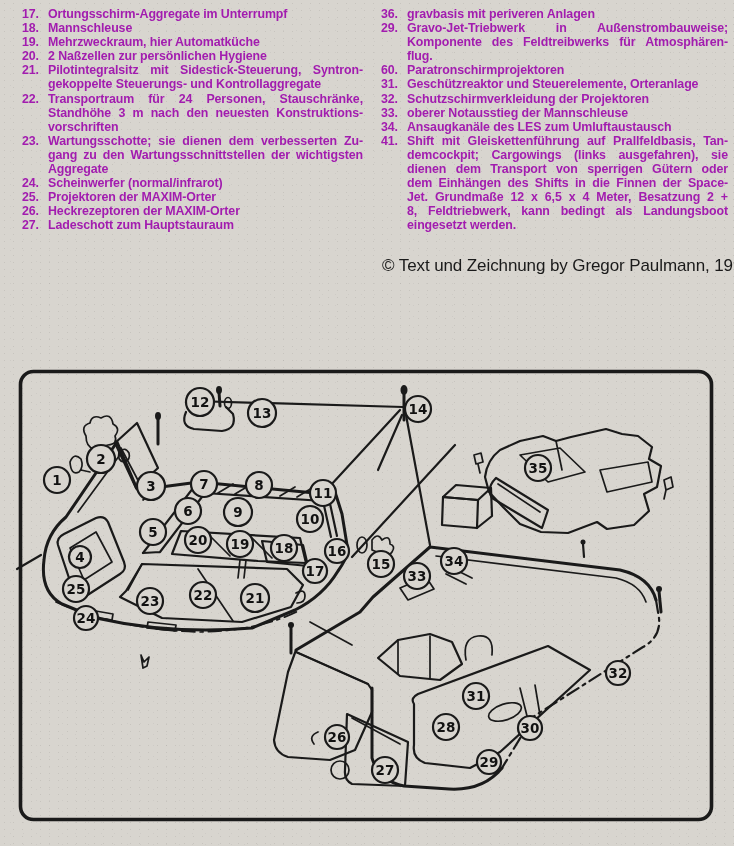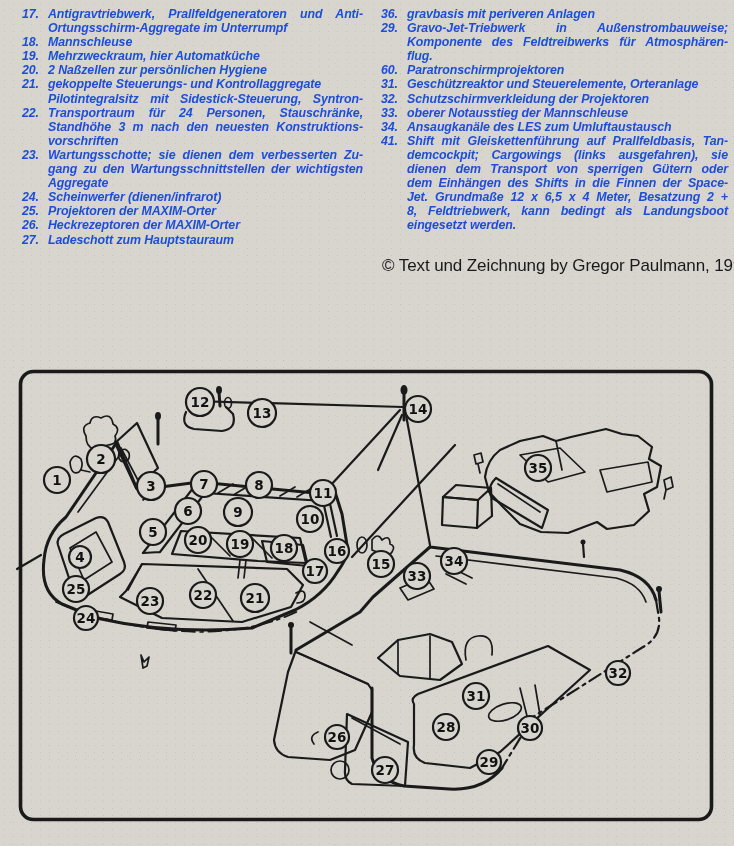--- a/index.html
+++ b/index.html
@@ -11,76 +11,75 @@
       radial-gradient(rgba(90,88,84,.14) .6px, transparent .9px),
       radial-gradient(rgba(120,118,112,.10) .5px, transparent .8px);
     background-size:9px 7px, 13px 11px;
     background-position:0 0, 4px 3px;
     font-family:"Liberation Sans", sans-serif;
     color:var(--ink);
   }
   .legend-col { position:absolute; top:7px; }
   #legend-left  { left:22px;  width:341px; }
   #legend-right { left:381px; width:347px; }
-  .item { position:relative; padding-left:26px; font-size:12.4px; line-height:14.1px; font-weight:700; letter-spacing:-0.1px; color:#1d4ed8;font-style:italic; }
+  .item { position:relative; padding-left:26px; font-size:12.4px; line-height:14.1px; font-weight:700; letter-spacing:-0.1px; color:#a21caf; }
   .item .num { position:absolute; left:0; top:0; }
   .item .ln { text-align:justify; text-align-last:justify; }
   .item .ln.last { text-align-last:auto; }
   .copyright { position:absolute; left:382px; top:256px; font-size:17px; font-weight:400; letter-spacing:-0.1px; white-space:nowrap; }
   svg#art { position:absolute; left:0; top:0; }
   .ink  { stroke:var(--ink); fill:none; stroke-width:2.2; stroke-linecap:round; stroke-linejoin:round; }
   .w3   { stroke-width:3; }
   .w35  { stroke-width:3.6; }
   .thin { stroke-width:1.7; }
   .dashdot { stroke-dasharray:13 5 3 5; }
   .blob { fill:var(--ink); stroke:none; }
   .co   { fill:var(--paper); stroke:var(--ink); stroke-width:2.2; }
   .co-num { fill:#111; font-family:"DejaVu Sans", sans-serif; font-weight:700; font-size:13.5px; text-anchor:middle; }
 </style>
 </head>
 <body>
 
 <div id="legend-left" class="legend-col">
     <div class="item">
       <span class="num">17.</span>
-      <div class="ln">Antigravtriebwerk, Prallfeldgeneratoren und Anti-</div>
       <div class="ln last">Ortungsschirm-Aggregate im Unterrumpf</div>
     </div>
     <div class="item">
       <span class="num">18.</span>
       <div class="ln last">Mannschleuse</div>
     </div>
     <div class="item">
       <span class="num">19.</span>
       <div class="ln last">Mehrzweckraum, hier Automatküche</div>
     </div>
     <div class="item">
       <span class="num">20.</span>
       <div class="ln last">2 Naßzellen zur persönlichen Hygiene</div>
     </div>
     <div class="item">
       <span class="num">21.</span>
+      <div class="ln">Pilotintegralsitz mit Sidestick-Steuerung, Syntron-</div>
       <div class="ln last">gekoppelte Steuerungs- und Kontrollaggregate</div>
-      <div class="ln">Pilotintegralsitz mit Sidestick-Steuerung, Syntron-</div>
     </div>
     <div class="item">
       <span class="num">22.</span>
       <div class="ln">Transportraum für 24 Personen, Stauschränke,</div>
       <div class="ln">Standhöhe 3 m nach den neuesten Konstruktions-</div>
       <div class="ln last">vorschriften</div>
     </div>
     <div class="item">
       <span class="num">23.</span>
       <div class="ln">Wartungsschotte; sie dienen dem verbesserten Zu-</div>
       <div class="ln">gang zu den Wartungsschnittstellen der wichtigsten</div>
       <div class="ln last">Aggregate</div>
     </div>
     <div class="item">
       <span class="num">24.</span>
-      <div class="ln last">Scheinwerfer (dienen/infrarot)</div>
+      <div class="ln last">Scheinwerfer (normal/infrarot)</div>
     </div>
     <div class="item">
       <span class="num">25.</span>
       <div class="ln last">Projektoren der MAXIM-Orter</div>
     </div>
     <div class="item">
       <span class="num">26.</span>
       <div class="ln last">Heckrezeptoren der MAXIM-Orter</div>
     </div>
     <div class="item">

